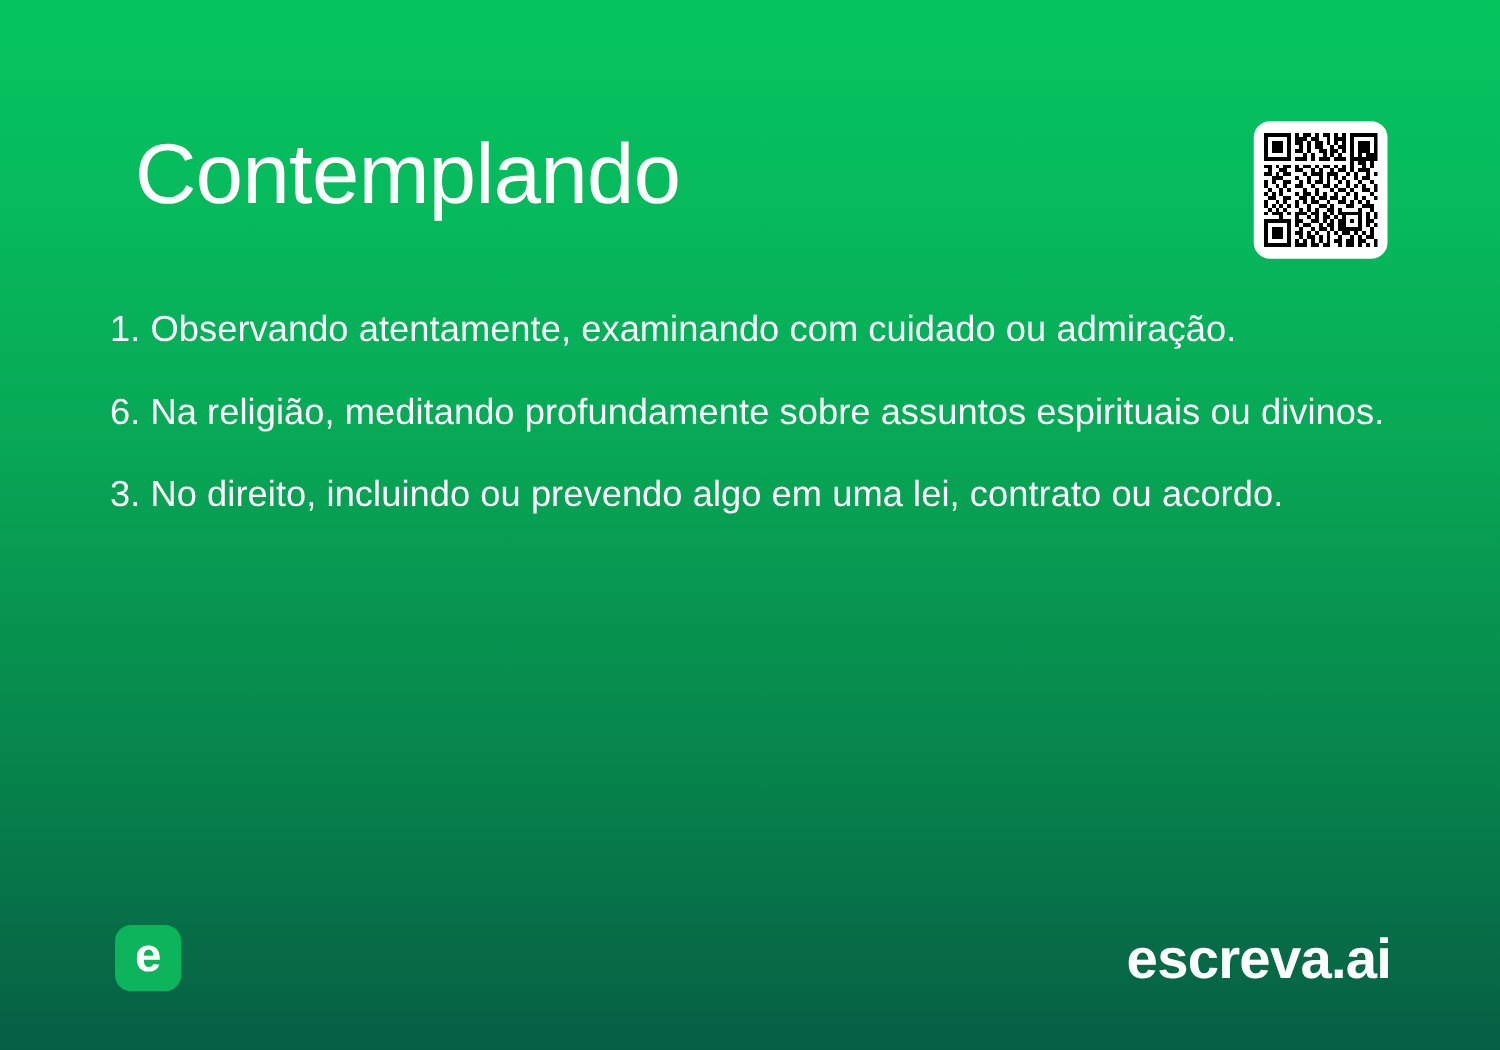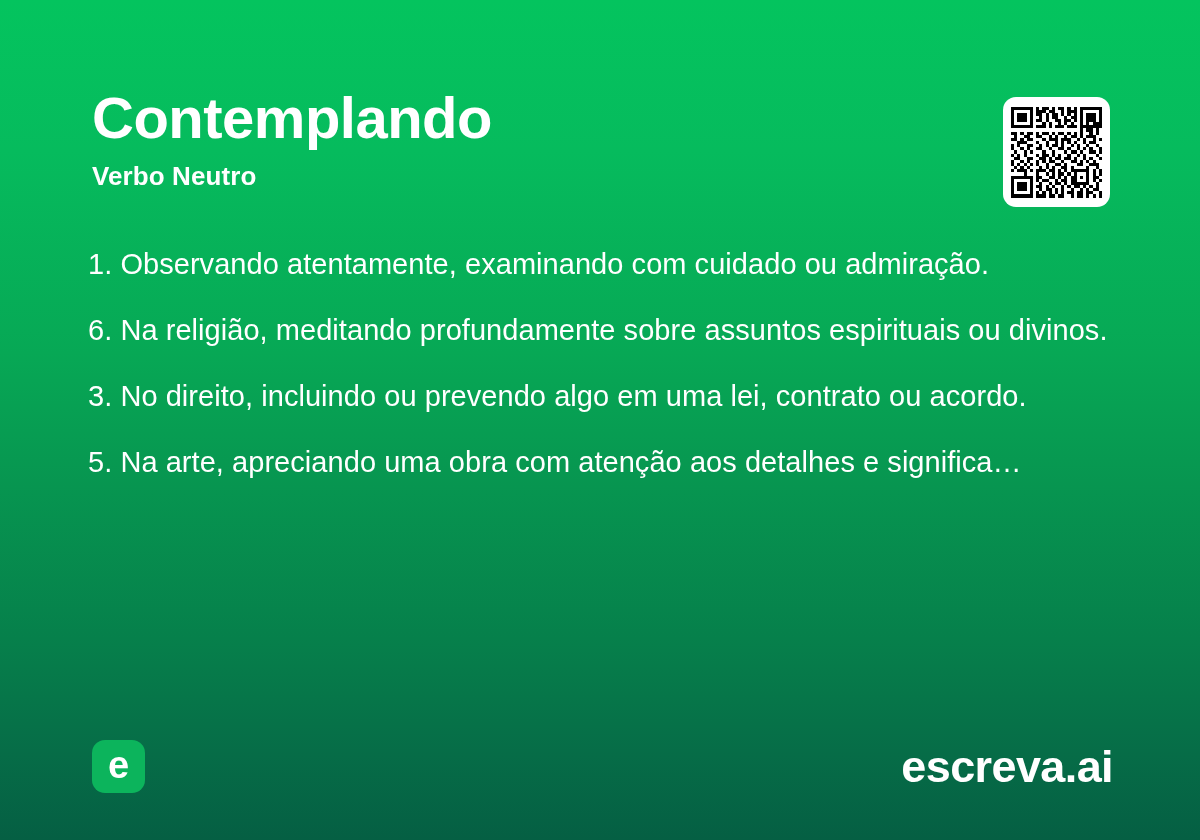--- a/index.html
+++ b/index.html
@@ -29,25 +29,25 @@
 
   
   #header {
     position: absolute;
     left: 92px;
     top: 88px;
     right: 92px;
   }
 
   #title {
-    font-size: 58px;
-    font-weight: 700;
+    font-size: 68px;
+    font-weight: 400;
     letter-spacing: -0.5px;
     line-height: 1.04;
-    margin: 0;
+    margin: 16px;
     white-space: nowrap;
   }
 
   #subtitle {
     font-size: 26px;
     font-weight: 600;
     letter-spacing: 0.1px;
     margin: 14px 0 0 0;
     line-height: 1.1;
   }
@@ -131,21 +131,20 @@
     white-space: nowrap;
   }
 </style>
 </head>
 <body>
 
 <div id="card">
 
   <div id="header">
     <h1 id="title">Contemplando</h1>
-    <p id="subtitle">Verbo Neutro</p>
   </div>
 
   <div id="qr-card">
     <svg id="qr-svg" viewBox="0 0 29 29">
       <rect x="0" y="0" width="29" height="29" fill="#ffffff"></rect>
       <g fill="#000000">
 
         <rect x="0" y="0" width="7" height="1"></rect>
         <rect x="0" y="6" width="7" height="1"></rect>
         <rect x="0" y="1" width="1" height="5"></rect>
@@ -396,21 +395,20 @@
         <rect x="24" y="28" width="1" height="1"></rect>
         <rect x="26" y="28" width="1" height="1"></rect>
       </g>
     </svg>
   </div>
 
   <div id="definitions">
     <p class="definition">1. Observando atentamente, examinando com cuidado ou admiração.</p>
     <p class="definition">6. Na religião, meditando profundamente sobre assuntos espirituais ou divinos.</p>
     <p class="definition">3. No direito, incluindo ou prevendo algo em uma lei, contrato ou acordo.</p>
-    <p class="definition">5. Na arte, apreciando uma obra com atenção aos detalhes e significa…</p>
   </div>
 
   <div id="footer">
     <div id="logo-mark">
       <span id="logo-letter">e</span>
     </div>
     <div id="brand">escreva.ai</div>
   </div>
 
 </div>

